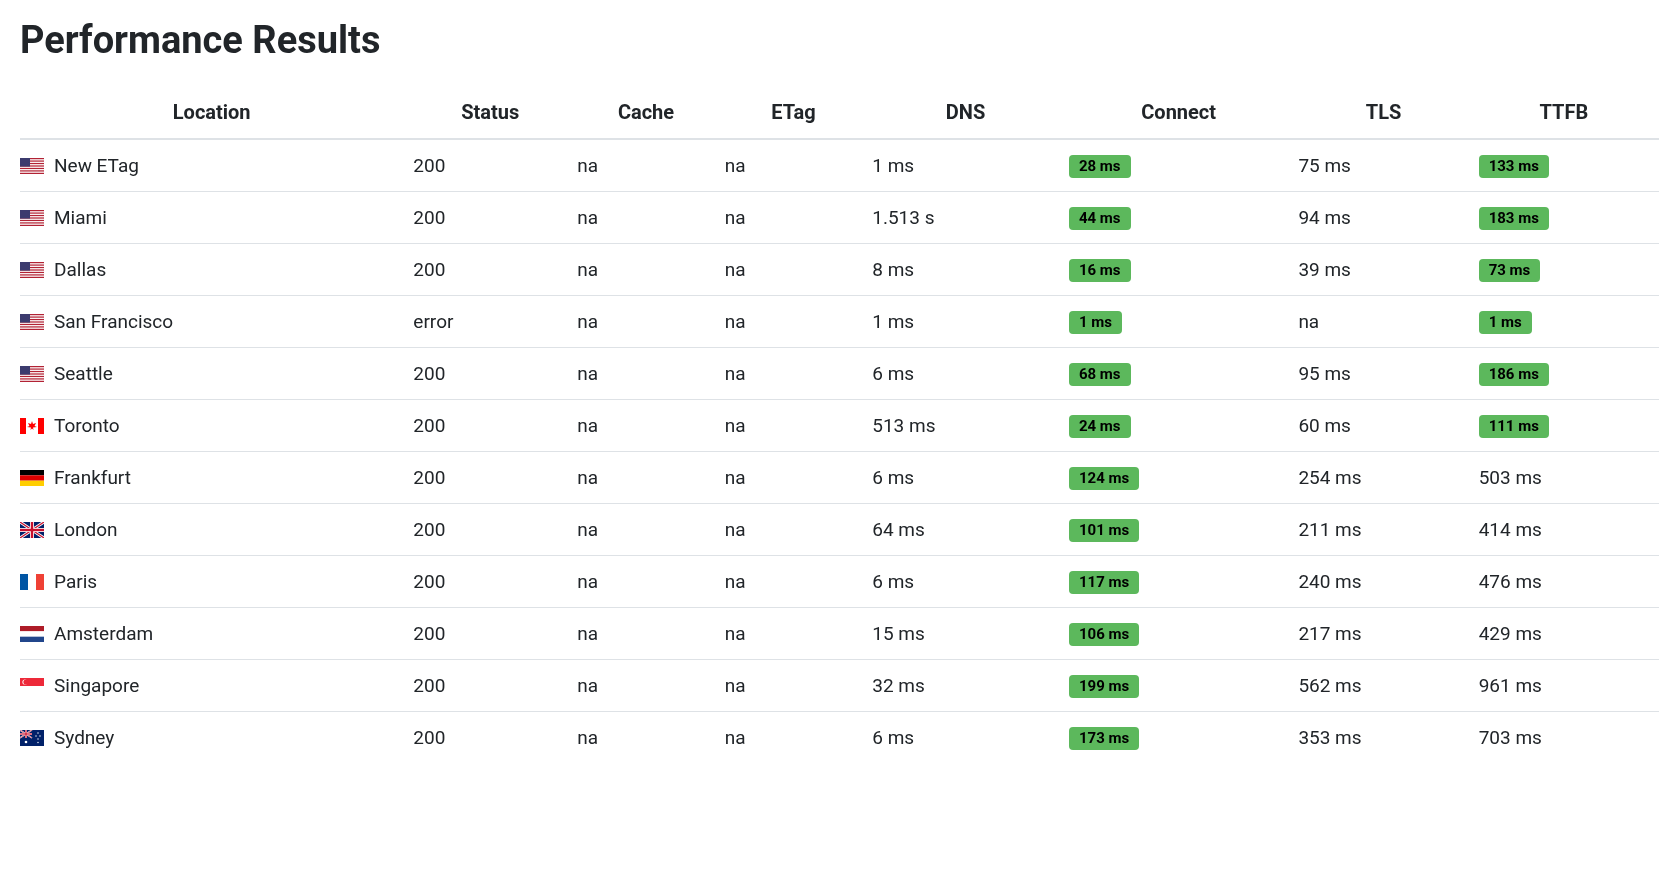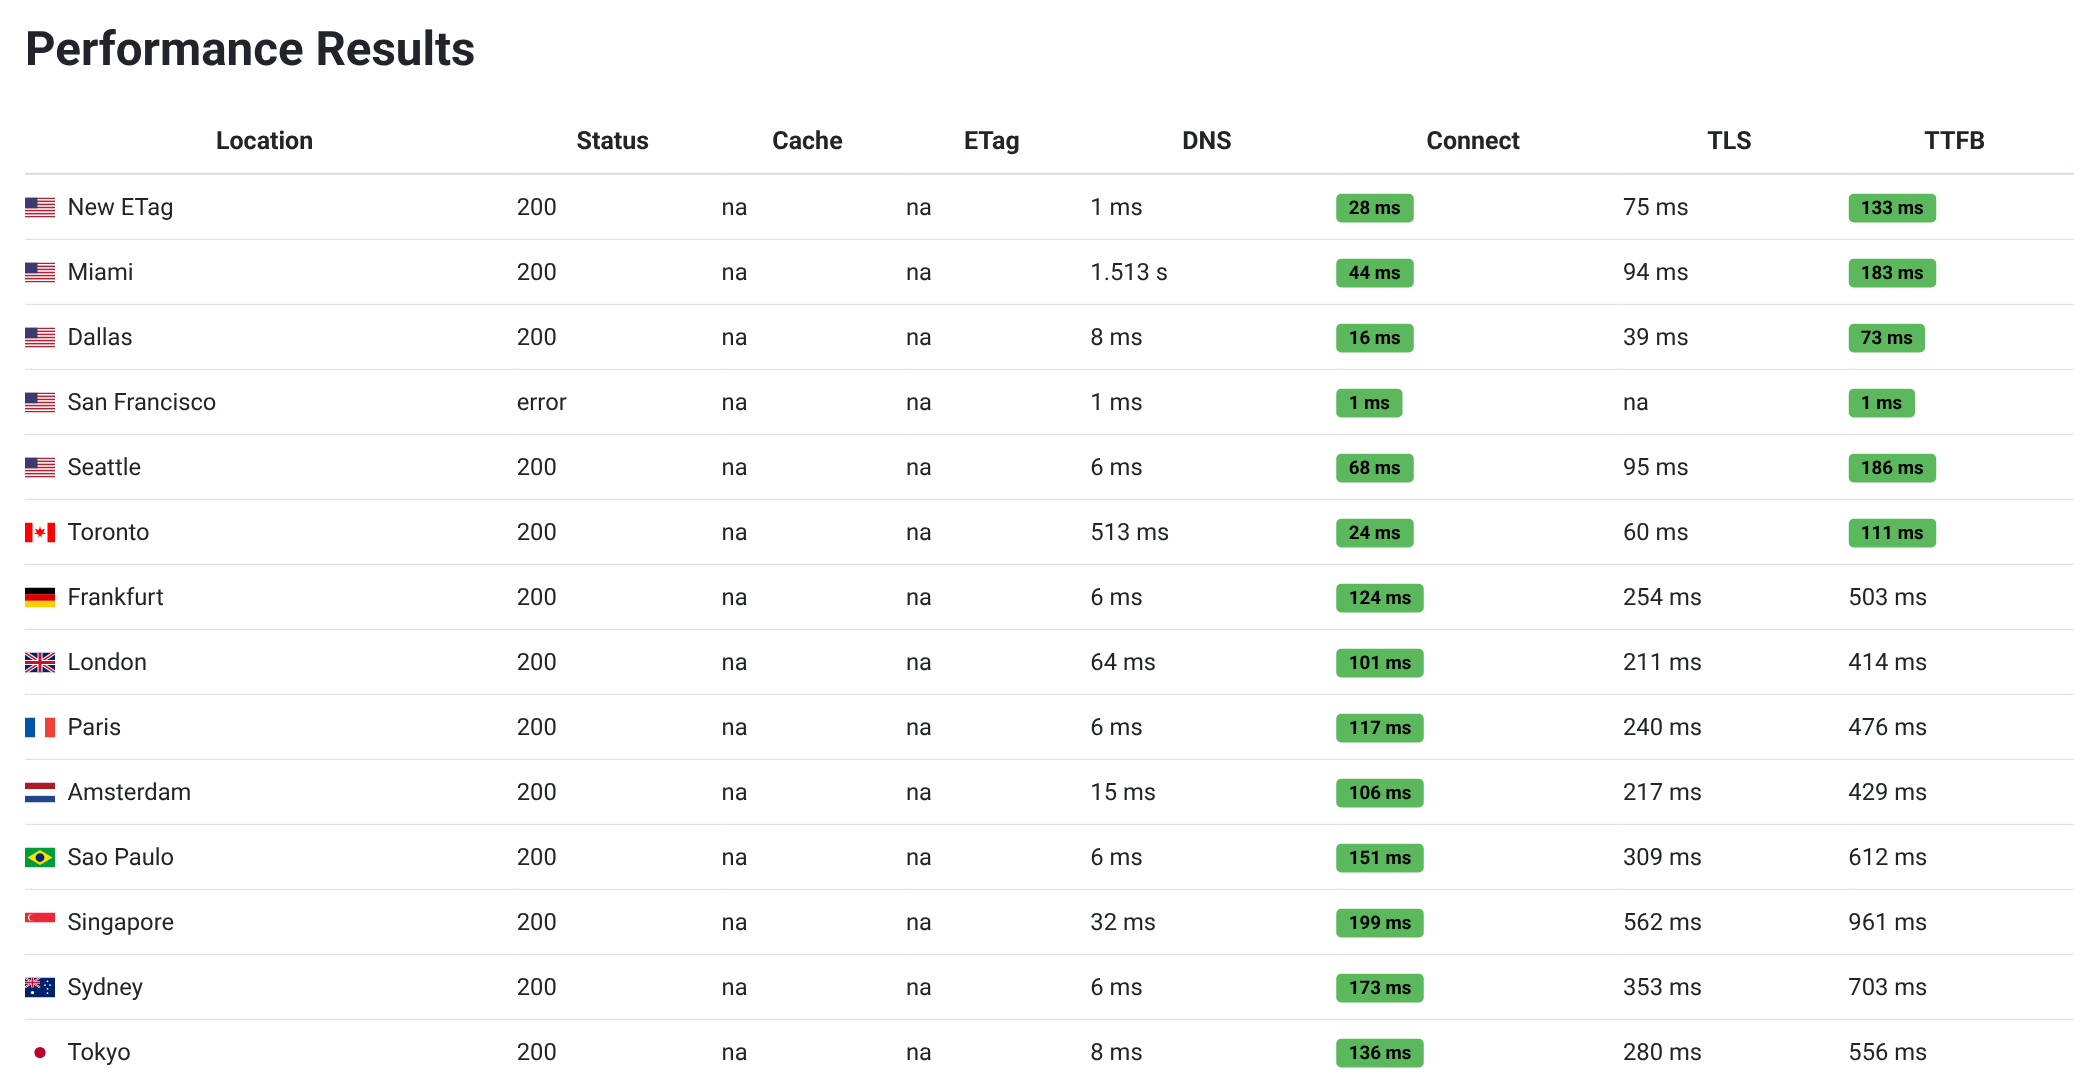--- a/index.html
+++ b/index.html
@@ -292,41 +292,20 @@
           <td>15 ms</td>
           <td><span class="badge green">106 ms</span></td>
           <td>217 ms</td>
           <td>429 ms</td>
         </tr>
         <tr>
           <td>
             <div class="loc">
               <span class="flag">
                 <svg viewBox="0 0 24 16">
-                  <rect width="24" height="16" fill="#009b3a"></rect>
-                  <path d="M12 2 L22 8 L12 14 L2 8 Z" fill="#fedf00"></path>
-                  <circle cx="12" cy="8" r="3.5" fill="#002776"></circle>
-                </svg>
-              </span>
-              <span>Sao Paulo</span>
-            </div>
-          </td>
-          <td>200</td>
-          <td>na</td>
-          <td>na</td>
-          <td>6 ms</td>
-          <td><span class="badge green">151 ms</span></td>
-          <td>309 ms</td>
-          <td>612 ms</td>
-        </tr>
-        <tr>
-          <td>
-            <div class="loc">
-              <span class="flag">
-                <svg viewBox="0 0 24 16">
                   <rect width="24" height="8" fill="#ed2939"></rect>
                   <rect y="8" width="24" height="8" fill="#fff"></rect>
                   <circle cx="5" cy="4" r="2.6" fill="#fff"></circle>
                   <circle cx="6" cy="4" r="2.6" fill="#ed2939"></circle>
                 </svg>
               </span>
               <span>Singapore</span>
             </div>
           </td>
           <td>200</td>
@@ -365,36 +344,16 @@
             </div>
           </td>
           <td>200</td>
           <td>na</td>
           <td>na</td>
           <td>6 ms</td>
           <td><span class="badge green">173 ms</span></td>
           <td>353 ms</td>
           <td>703 ms</td>
         </tr>
-        <tr>
-          <td>
-            <div class="loc">
-              <span class="flag">
-                <svg viewBox="0 0 24 16">
-                  <rect width="24" height="16" fill="#fff"></rect>
-                  <circle cx="12" cy="8" r="4.5" fill="#bc002d"></circle>
-                </svg>
-              </span>
-              <span>Tokyo</span>
-            </div>
-          </td>
-          <td>200</td>
-          <td>na</td>
-          <td>na</td>
-          <td>8 ms</td>
-          <td><span class="badge green">136 ms</span></td>
-          <td>280 ms</td>
-          <td>556 ms</td>
-        </tr>
       </tbody>
 </table>
 
 </div>
 
 </body></html>

